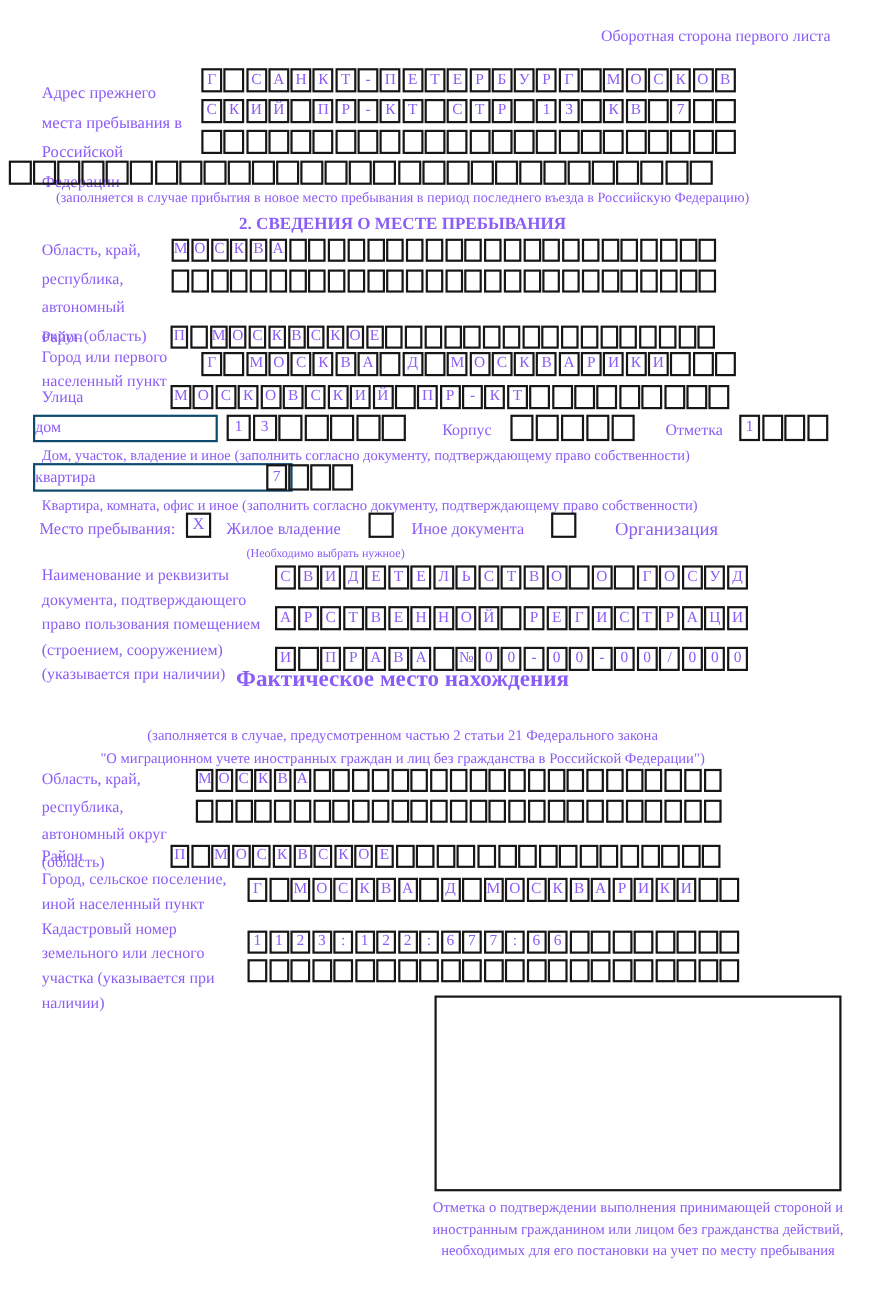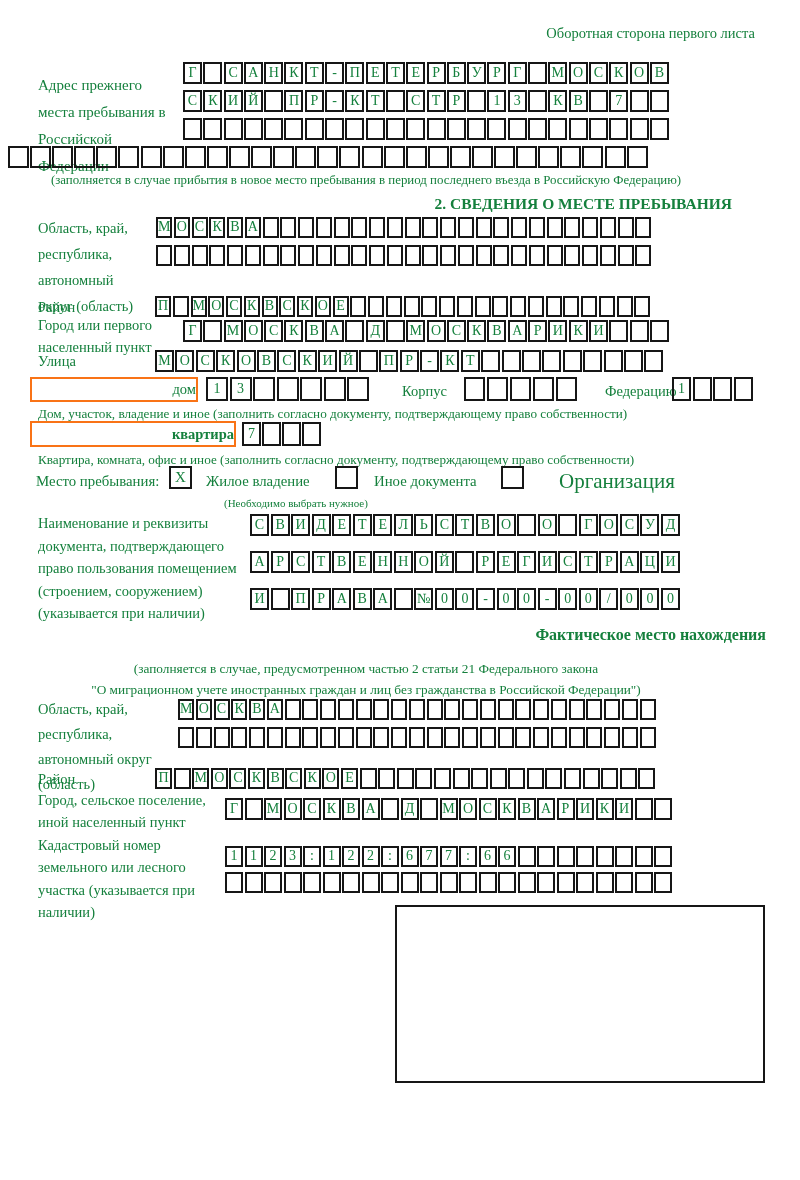--- a/index.html
+++ b/index.html
@@ -1,29 +1,29 @@
 <!DOCTYPE html>
 <html><head>
 <meta charset="utf-8">
 <style>
   html,body{margin:0;padding:0;background:#fff;}
   .page{position:relative;width:800px;height:1180px;background:#fff;overflow:hidden;
-        font-family:"Liberation Serif","DejaVu Serif",serif;color:#15803d;}
+        font-family:"Liberation Serif","DejaVu Serif",serif;color:#8b5cf6;}
   .txt{position:absolute;font-size:14.5px;line-height:26px;white-space:pre-line;}
   .note{position:absolute;font-size:12.9px;line-height:16px;}
   .center{left:0;width:732px;text-align:center;}
-  .bold{font-weight:bold;text-align:right;}
+  .bold{font-weight:bold;}
   .cellrow{position:absolute;display:flex;}
   .cell{box-sizing:border-box;display:inline-block;flex:none;
         width:var(--w,19px);height:var(--h,22px);margin-right:var(--mr,1.5px);
         border:2px solid #161616;text-align:center;
         font-size:14px;line-height:calc(var(--h,22px) - 5px);
         font-family:"Liberation Serif","DejaVu Serif",serif;}
-  .wbox{position:absolute;box-sizing:border-box;border:2px solid #f97316;
-        text-align:right;font-size:14.5px;background:#fff;}
+  .wbox{position:absolute;box-sizing:border-box;border:2px solid #0c4a6e;
+        text-align:left;font-size:14.5px;background:#fff;}
   .chk{position:absolute;box-sizing:border-box;width:23px;height:23px;border:2px solid #161616;
        text-align:center;font-size:15px;line-height:19px;}
   .bigbox{position:absolute;box-sizing:border-box;border:2px solid #161616;background:#fff;}
   .cap{position:absolute;font-size:13.3px;line-height:19.5px;text-align:center;}
 </style>
 </head>
 <body>
 
 <div class="page">
 
@@ -305,45 +305,45 @@
       <span class="cell"></span>
     </div>
   <div class="txt" style="left:402px;top:378px;">Корпус</div>
   <div class="cellrow" style="left:464px;top:377px;--w:21px;--h:24px;--mr:2px">
       <span class="cell"></span>
       <span class="cell"></span>
       <span class="cell"></span>
       <span class="cell"></span>
       <span class="cell"></span>
     </div>
-  <div class="txt" style="left:605px;top:378px;">Федерацию</div>
+  <div class="txt" style="left:605px;top:378px;">Отметка</div>
   <div class="cellrow" style="left:672px;top:377px;--w:19px;--h:24px;--mr:1.5px">
       <span class="cell">1</span>
       <span class="cell"></span>
       <span class="cell"></span>
       <span class="cell"></span>
     </div>
   <div class="note" style="left:38px;top:406px;font-size:13.2px;">Дом, участок, владение и иное (заполнить согласно документу, подтверждающему право собственности)</div>
 
-  <div class="wbox" style="left:30px;top:421px;width:206px;height:26px;line-height:22px;font-weight:bold;">квартира</div>
+  <div class="wbox" style="left:30px;top:421px;width:236px;height:26px;line-height:22px;">квартира</div>
   <div class="cellrow" style="left:242px;top:422px;--w:19px;--h:24px;--mr:1px">
       <span class="cell">7</span>
       <span class="cell"></span>
       <span class="cell"></span>
       <span class="cell"></span>
     </div>
   <div class="note" style="left:38px;top:452px;font-size:13.2px;">Квартира, комната, офис и иное (заполнить согласно документу, подтверждающему право собственности)</div>
 
   <div class="txt" style="left:36px;top:468px;font-size:14.8px;">Место пребывания:</div>
   <div class="chk" style="left:169px;top:466px;">X</div>
   <div class="txt" style="left:206px;top:468px;font-size:14.8px;">Жилое владение</div>
   <div class="chk" style="left:335px;top:466px;"></div>
   <div class="txt" style="left:374px;top:468px;font-size:14.8px;">Иное документа</div>
   <div class="chk" style="left:501px;top:466px;"></div>
-  <div class="txt" style="left:559px;top:468px;font-size:21px;">Организация</div>
+  <div class="txt" style="left:559px;top:468px;font-size:17px;">Организация</div>
   <div class="note" style="left:224px;top:495px;font-size:11px;">(Необходимо выбрать нужное)</div>
 
   <div class="txt" style="left:38px;top:512px;width:206px;line-height:22.6px;">Наименование и реквизиты документа, подтверждающего право пользования помещением (строением, сооружением) (указывается при наличии)</div>
   <div class="cellrow" style="left:250px;top:514px;--w:19px;--h:22px;--mr:1.55px">
       <span class="cell">С</span>
       <span class="cell">В</span>
       <span class="cell">И</span>
       <span class="cell">Д</span>
       <span class="cell">Е</span>
       <span class="cell">Т</span>
@@ -403,21 +403,21 @@
       <span class="cell">0</span>
       <span class="cell">-</span>
       <span class="cell">0</span>
       <span class="cell">0</span>
       <span class="cell">/</span>
       <span class="cell">0</span>
       <span class="cell">0</span>
       <span class="cell">0</span>
     </div>
 
-  <div class="txt bold center" style="top:622px;font-size:16px;padding-left:34px;">Фактическое место нахождения</div>
+  <div class="txt bold center" style="top:604px;font-size:21px;">Фактическое место нахождения</div>
   <div class="note center" style="top:661px;font-size:13.3px;">(заполняется в случае, предусмотренном частью 2 статьи 21 Федерального закона</div>
   <div class="note center" style="top:682px;font-size:13.3px;">"О миграционном учете иностранных граждан и лиц без гражданства в Российской Федерации")</div>
 
   <div class="txt" style="left:38px;top:697px;width:132px;line-height:25px;">Область, край, республика, автономный округ (область)</div>
   <div class="cellrow" style="left:178px;top:699px;--w:16px;--h:21px;--mr:1.75px">
       <span class="cell">М</span>
       <span class="cell">О</span>
       <span class="cell">С</span>
       <span class="cell">К</span>
       <span class="cell">В</span>
@@ -578,14 +578,15 @@
       <span class="cell"></span>
       <span class="cell"></span>
       <span class="cell"></span>
       <span class="cell"></span>
       <span class="cell"></span>
       <span class="cell"></span>
       <span class="cell"></span>
     </div>
 
   <div class="bigbox" style="left:395px;top:905px;width:370px;height:178px;"></div>
+  <div class="cap" style="left:385px;top:1088px;width:390px;">Отметка о подтверждении выполнения принимающей стороной и иностранным гражданином или лицом без гражданства действий, необходимых для его постановки на учет по месту пребывания</div>
 
 </div>
 
 </body></html>

